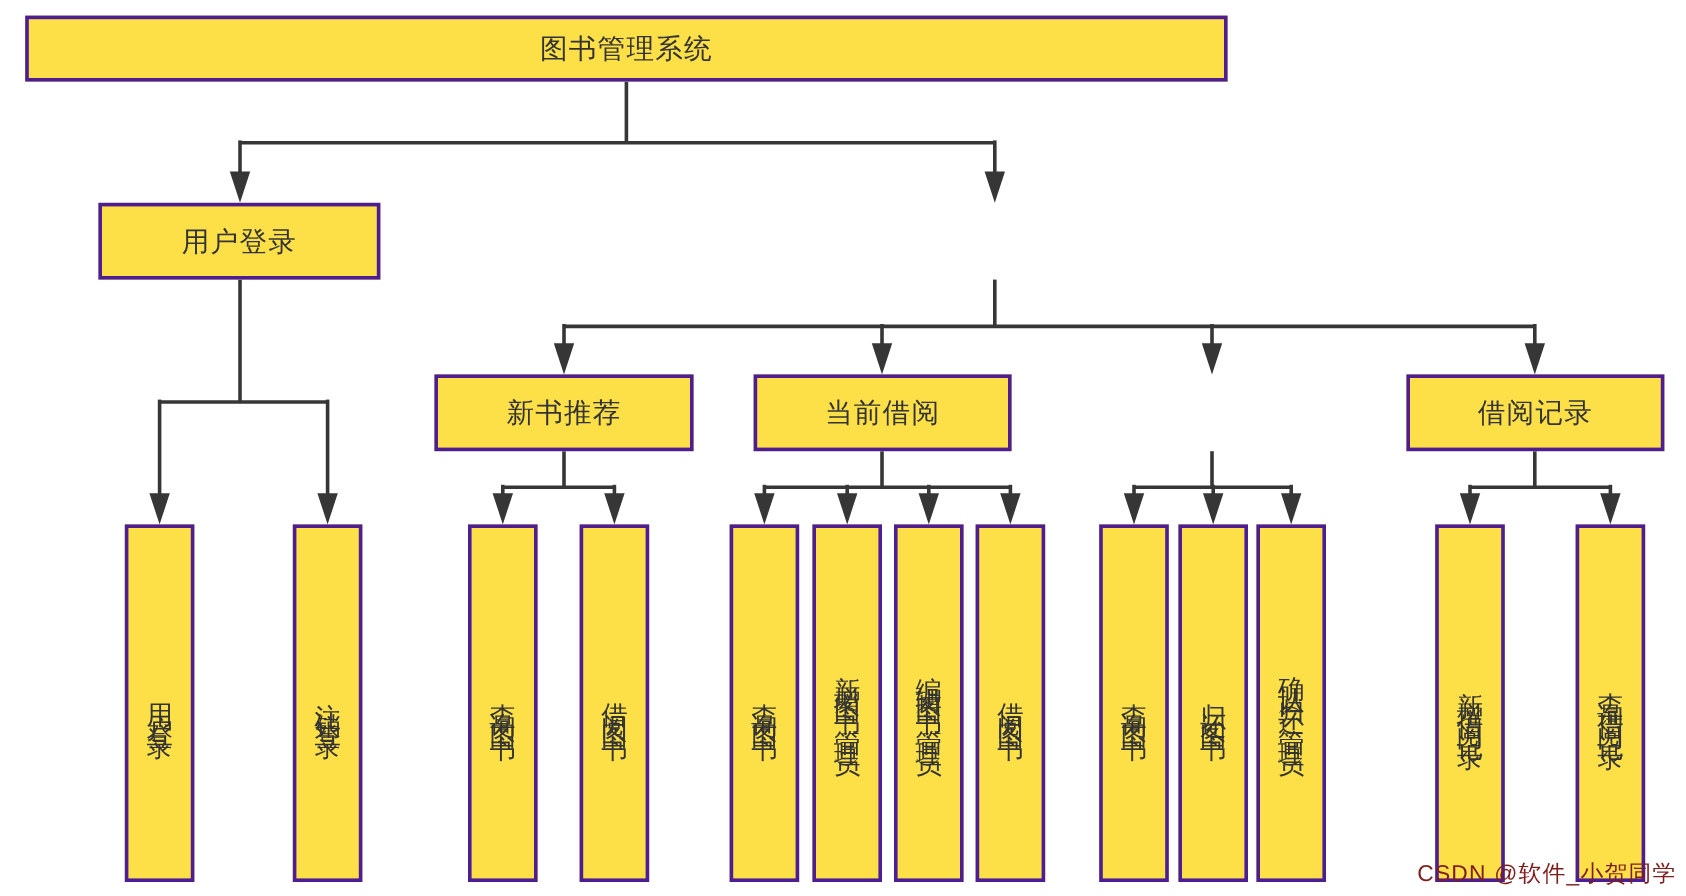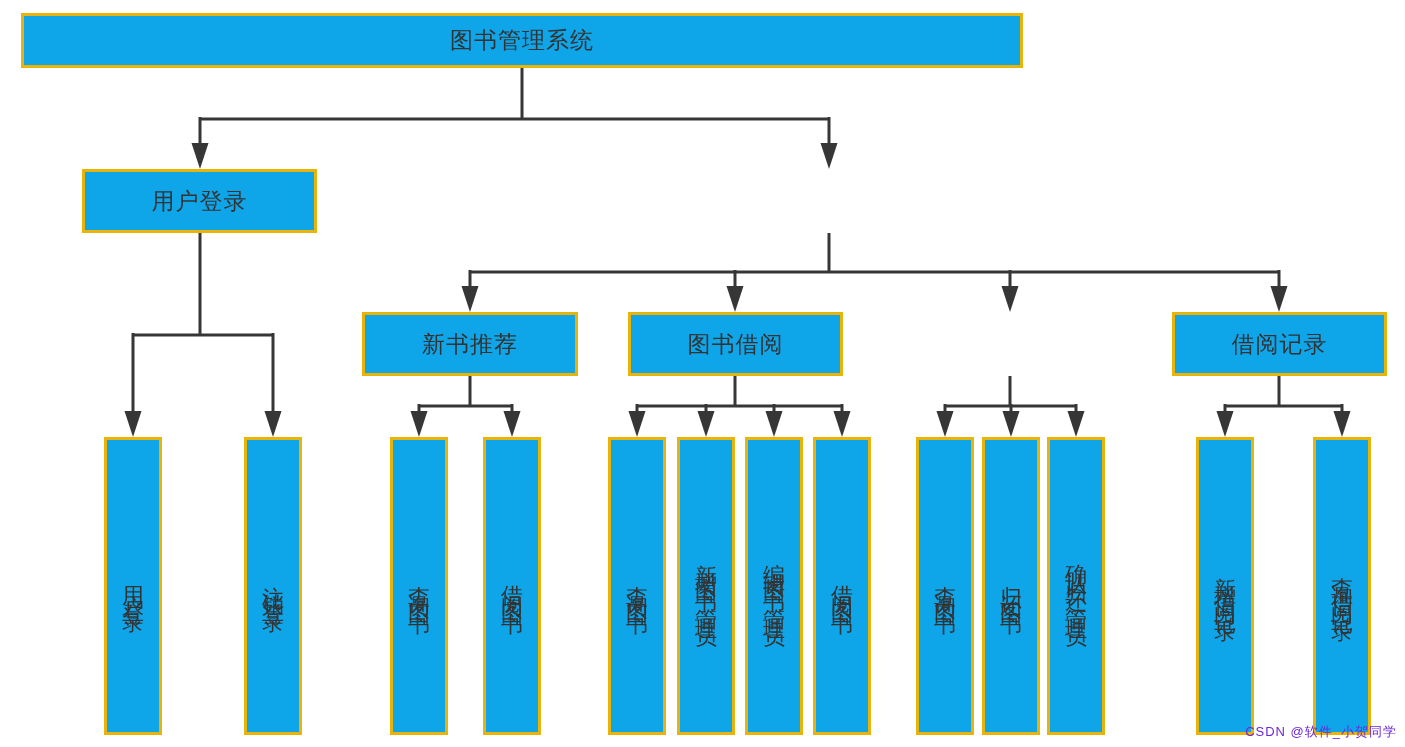--- a/index.html
+++ b/index.html
@@ -21,43 +21,43 @@
     stroke: #363636;
     stroke-width: 3;
     fill: none;
   }
   .connectors polygon {
     fill: #363636;
     stroke: none;
   }
   .box {
     position: absolute;
-    border: 3px solid #eab308;
-    background: #0ea5e9;
+    border: 3px solid #4c1d95;
+    background: #fde047;
     display: flex;
     align-items: center;
     justify-content: center;
     color: #333333;
     font-size: 22px;
     letter-spacing: 1px;
   }
   .hbox { font-size: 23px; }
   .vbox span {
     writing-mode: vertical-rl;
     line-height: 1;
     letter-spacing: 9px;
     font-size: 22px;
     white-space: nowrap;
   }
   .watermark {
     position: absolute;
     right: 8px;
     bottom: 6px;
-    font-size: 13px;
-    color: #6d28d9;
+    font-size: 19px;
+    color: #7f1d1d;
     letter-spacing: 1px;
   }
 </style>
 </head>
 <body>
 
 <div class="canvas">
 
   <svg class="connectors" viewBox="0 0 1405 747" aria-hidden="true">
 
@@ -133,21 +133,21 @@
       <path d="M1342 404 V417"></path>
       <polygon points="1333.5,411 1350.5,411 1342,437"></polygon>
     </g>
   </svg>
 
   <div class="box hbox" style="left:21px;top:13px;width:1002px;height:55px">图书管理系统</div>
 
   <div class="box hbox" style="left:82px;top:169px;width:235px;height:64px">用户登录</div>
 
   <div class="box hbox" style="left:362px;top:312px;width:216px;height:64px">新书推荐</div>
-  <div class="box hbox" style="left:628px;top:312px;width:215px;height:64px">图书借阅</div>
+  <div class="box hbox" style="left:628px;top:312px;width:215px;height:64px">当前借阅</div>
   <div class="box hbox" style="left:1172px;top:312px;width:215px;height:64px">借阅记录</div>
 
   <div class="box vbox" style="left:104px;top:437px;width:58px;height:298px">
     <span>用户登录</span>
   </div>
   <div class="box vbox" style="left:244px;top:437px;width:58px;height:298px">
     <span>注销登录</span>
   </div>
 
   <div class="box vbox" style="left:390px;top:437px;width:58px;height:298px">

